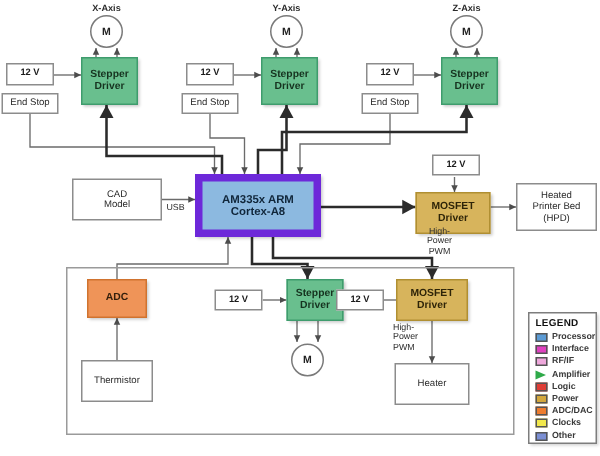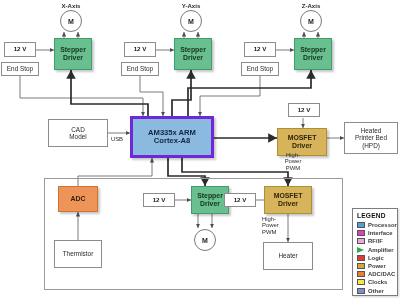--- a/index.html
+++ b/index.html
@@ -7,21 +7,21 @@
        font-family:"Liberation Sans","DejaVu Sans",sans-serif;}
   #stage{position:relative;width:400px;height:304px;background:#fff;}
 
   .box{position:absolute;box-sizing:border-box;display:flex;
        align-items:center;justify-content:center;text-align:center;
        line-height:1.12;color:#1a1a1a;}
   .plain{background:#ffffff;border:1px solid #8c8c8c;font-size:6.4px;color:#2b2b2b;}
   .volt{background:#ffffff;border:1px solid #8c8c8c;font-size:6.2px;font-weight:bold;}
   .green{background:#69bf8e;border:1px solid #3f9c6d;font-size:6.9px;font-weight:bold;color:#16321f;
          box-shadow:1.5px 1.5px 2px rgba(0,0,0,.22);}
-  .blue{background:#8cb9e0;border:3px solid #6d28d9;font-size:7.6px;font-weight:bold;color:#10263a;
+  .blue{background:#8cb9e0;border:5px solid #6d28d9;font-size:7.6px;font-weight:bold;color:#10263a;
         box-shadow:1.5px 1.5px 2px rgba(0,0,0,.22);}
   .gold{background:#d7b45c;border:1px solid #b08f32;font-size:6.9px;font-weight:bold;color:#2e2408;
         box-shadow:1.5px 1.5px 2px rgba(0,0,0,.22);}
   .orange{background:#ef9458;border:1px solid #d0732f;font-size:6.9px;font-weight:bold;color:#35200c;
           box-shadow:1.5px 1.5px 2px rgba(0,0,0,.22);}
 
   .motor{position:absolute;width:22px;height:22px;border-radius:50%;
          border:1px solid #7a7a7a;background:#fff;display:flex;
          align-items:center;justify-content:center;font-size:7px;
          font-weight:bold;color:#222;box-sizing:border-box;}

